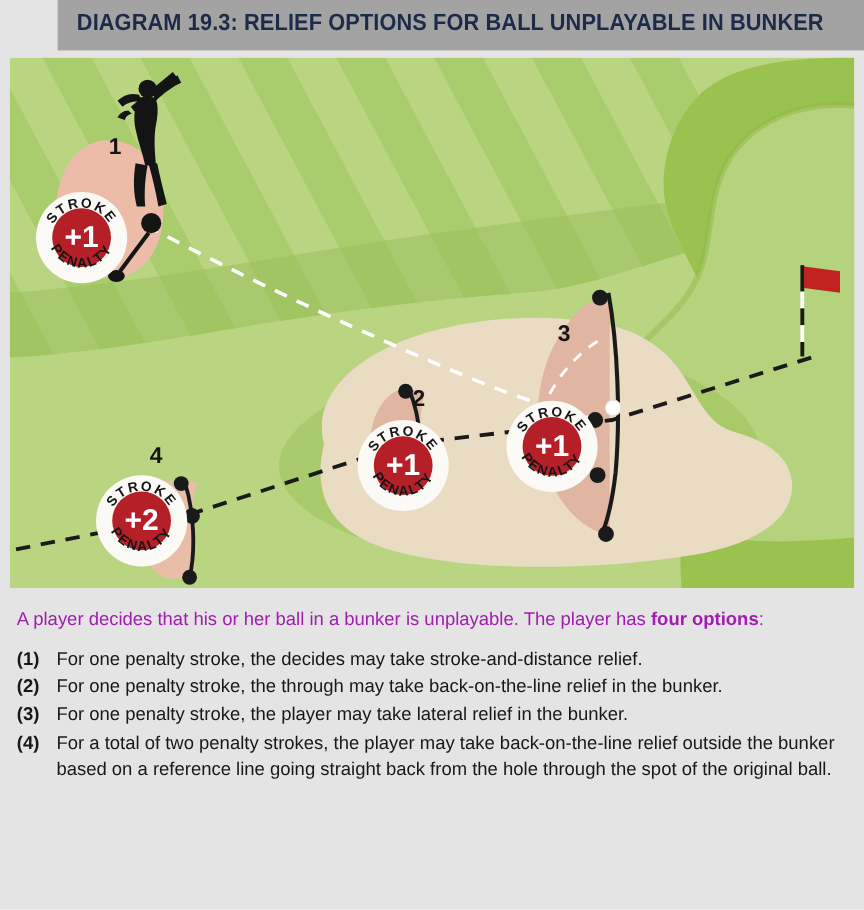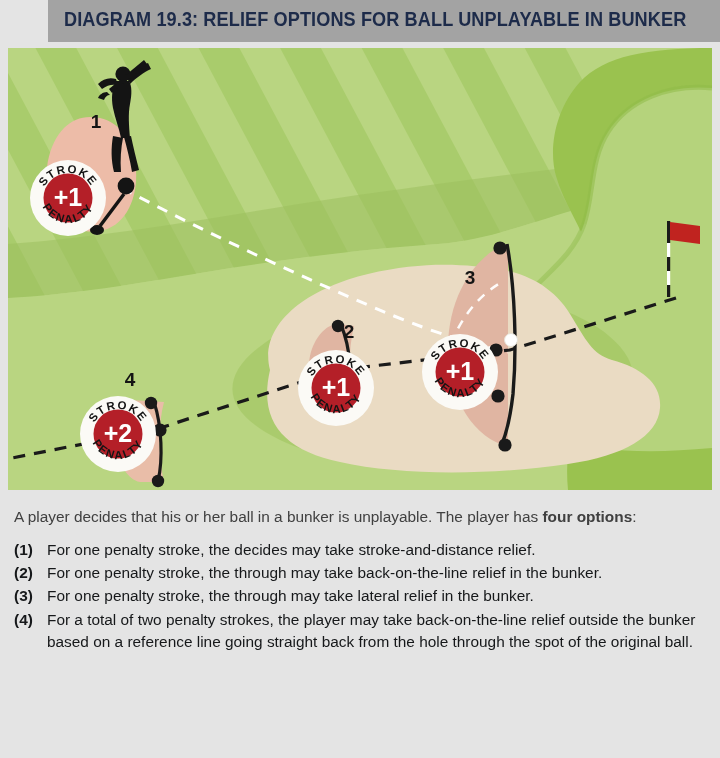--- a/index.html
+++ b/index.html
@@ -60,21 +60,21 @@
     top: 492px;
     width: 720px;
     height: 266px;
     background: #e4e4e4;
     box-sizing: border-box;
     padding: 14px 18px 0 14px;
   }
   .cap-intro {
     font-size: 15.4px;
     line-height: 1.48;
-    color: #404040;
+    color: #a21caf;
     margin: 0 0 2px 0;
     max-width: 672px;
   }
   .cap-intro b { font-weight: bold; }
   #options-list {
     margin: 10px 0 0 0;
     padding: 0;
     list-style: none;
   }
   #options-list li {
@@ -323,21 +323,21 @@
       <li>
         <span class="num">(1)</span>
         <span>For one penalty stroke, the decides may take stroke-and-distance relief.</span>
       </li>
       <li>
         <span class="num">(2)</span>
         <span>For one penalty stroke, the through may take back-on-the-line relief in the bunker.</span>
       </li>
       <li>
         <span class="num">(3)</span>
-        <span>For one penalty stroke, the through may take lateral relief in the bunker.</span>
+        <span>For one penalty stroke, the player may take lateral relief in the bunker.</span>
       </li>
       <li>
         <span class="num">(4)</span>
         <span>For a total of two penalty strokes, the player may take back-on-the-line relief outside the bunker based on a reference line going straight back from the hole through the spot of the original ball.</span>
       </li>
     </ul>
   </div>
 
 </div>
 

